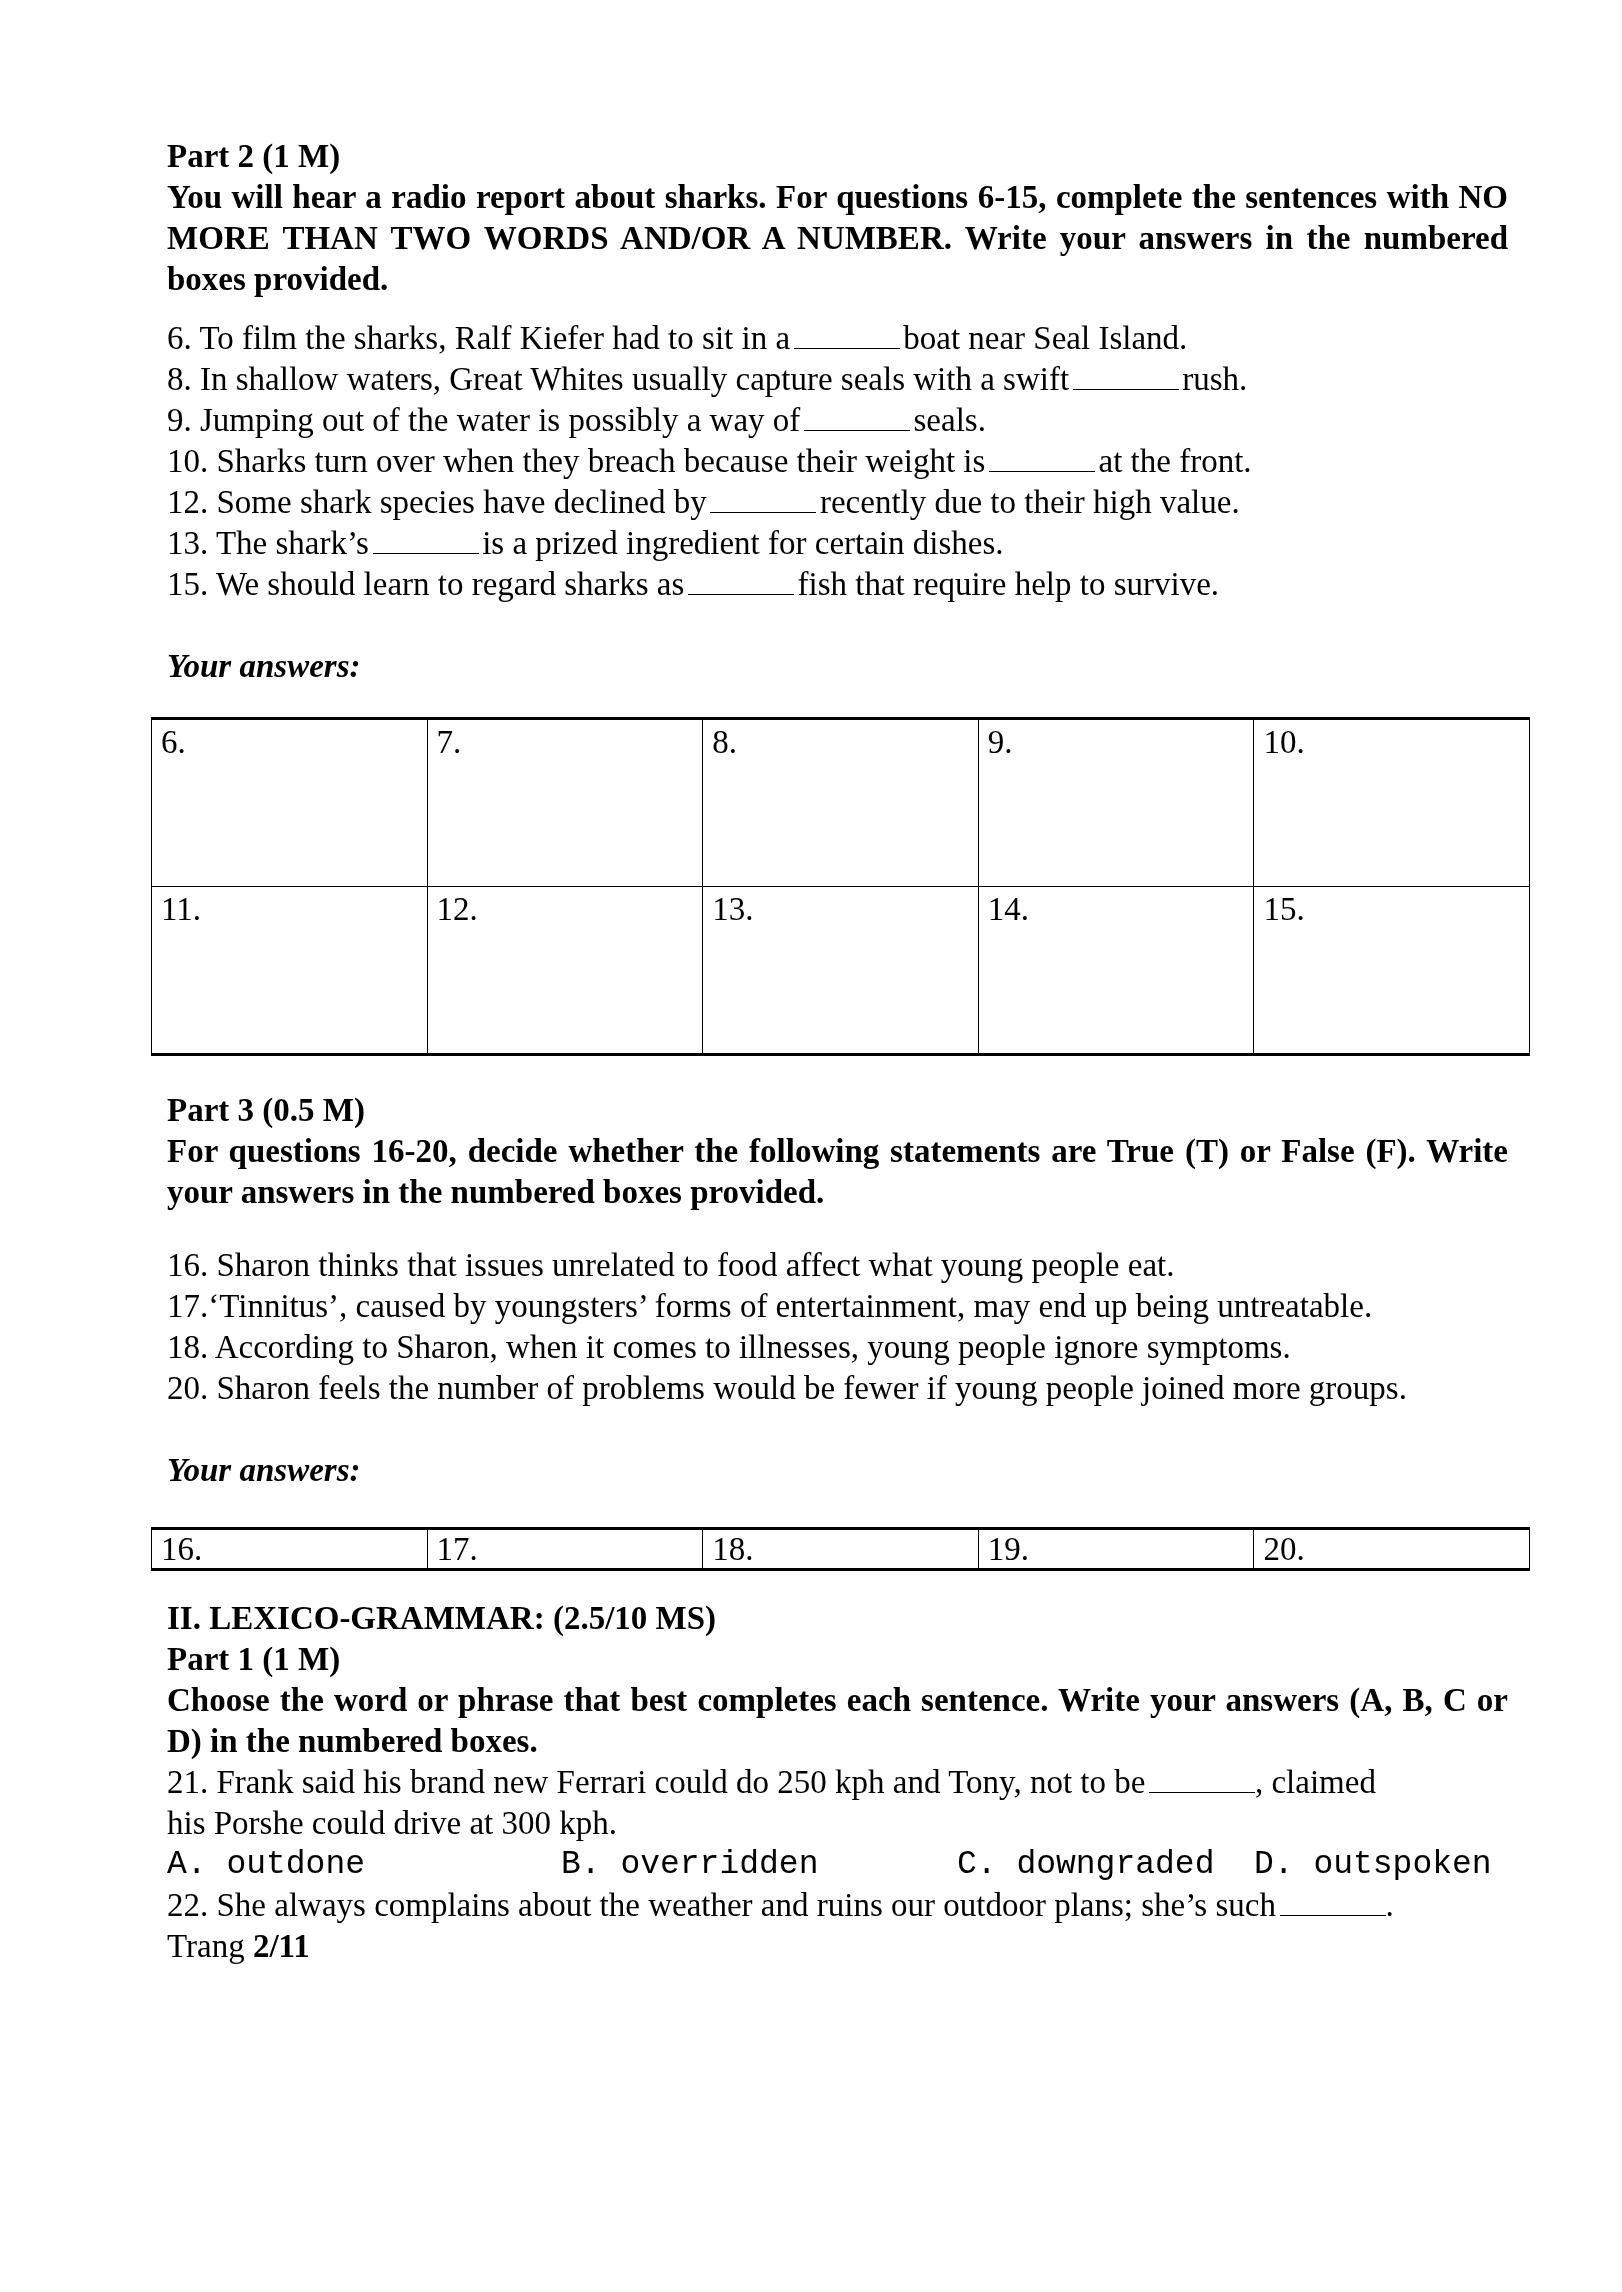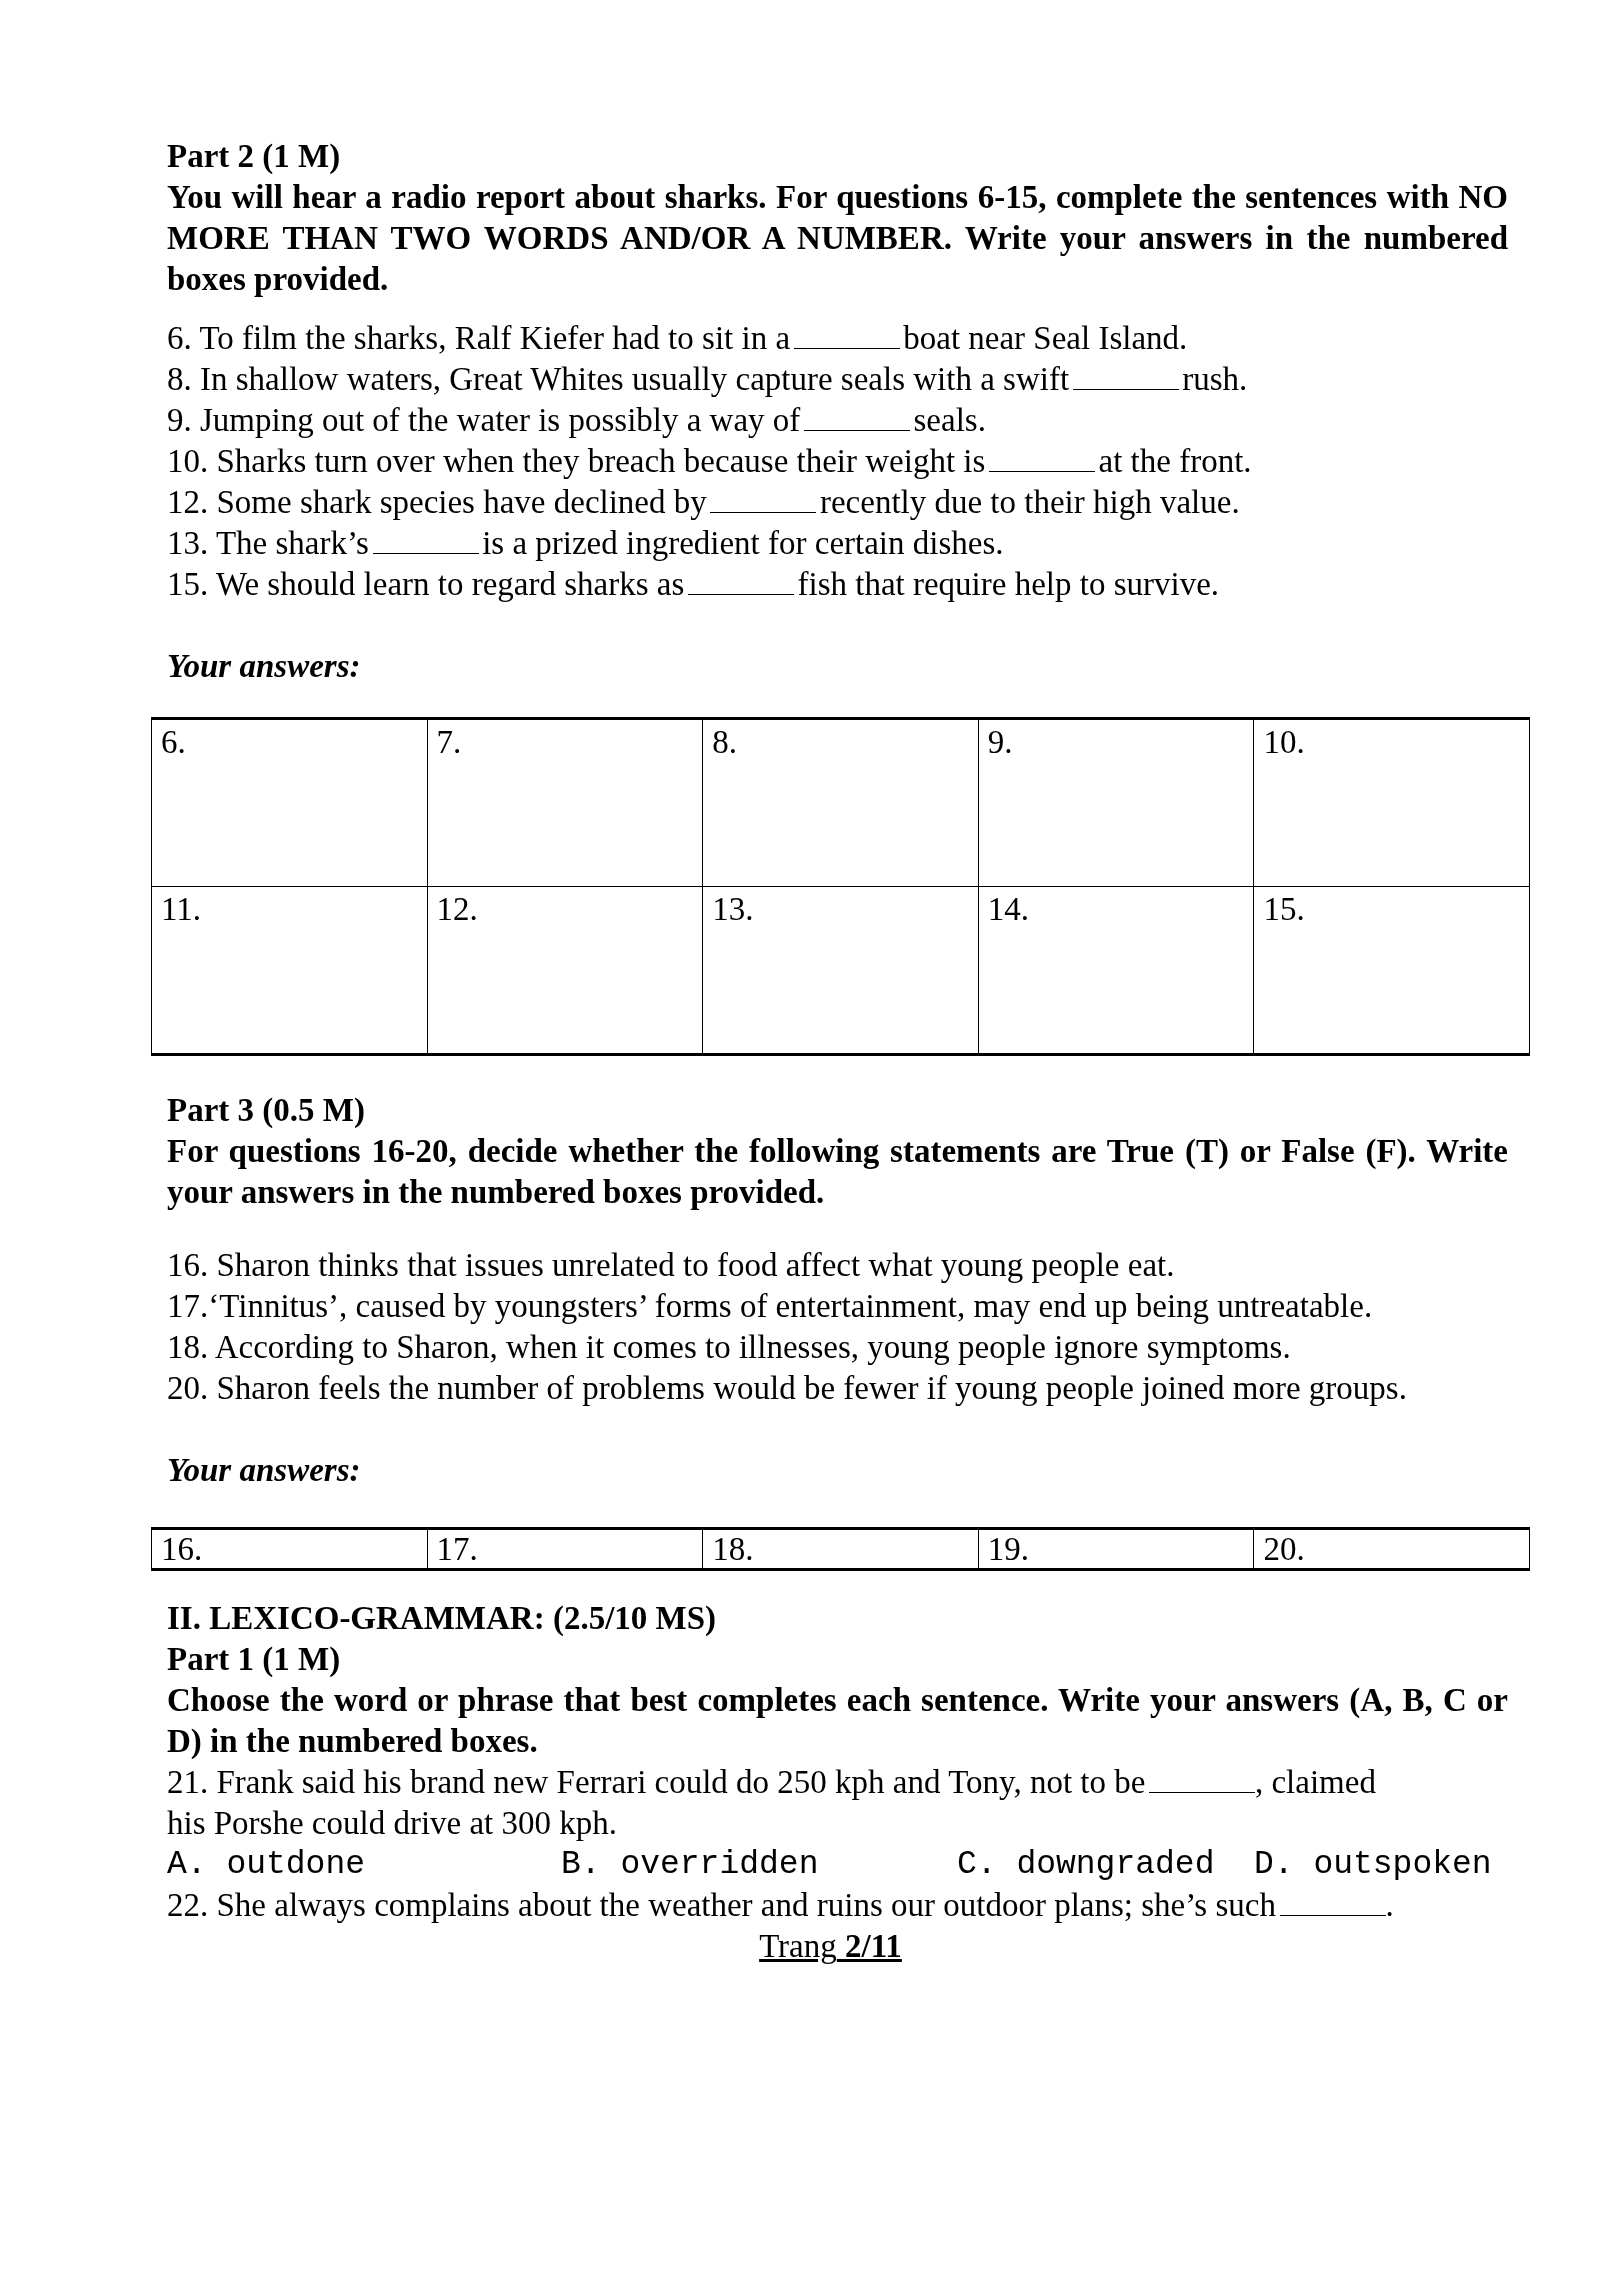--- a/index.html
+++ b/index.html
@@ -17,21 +17,21 @@
   table.ans td { border: 1.8px solid #000; vertical-align: top; font-size: 33px; padding: 3.6px 9px; }
   table.ans.big td { height: 159px; }
   table.ans.small td { height: 34px; padding: 1.8px 9px; line-height: 34px; }
   table.ans tr:first-child td { border-top-width: 3.6px; }
   table.ans tr:last-child td { border-bottom-width: 3.6px; }
   .opts { display: flex; font-family: Liberation Mono, monospace; }
   .opts span { display: inline-block; }
   .opt-a { width: 394px; }
   .opt-b { width: 396px; }
   .opt-c { width: 297px; }
-  .footer { text-align: center; font-size: 33px; line-height: 40px; padding-right: 16px; text-decoration: underline; }
+  .footer { text-align: left; font-size: 33px; line-height: 40px; padding-right: 16px; }
 </style>
 </head>
 <body>
 
 <div class="page">
 
   <div class="ln b">Part 2 (1 M)</div>
   <div class="ln b just" style="width:1341px;">You will hear a radio report about sharks. For questions 6-15, complete the sentences with NO MORE THAN TWO WORDS AND/OR A NUMBER. Write your answers in the numbered boxes provided.</div>
   <div class="gap" style="height:18px"></div>
 

